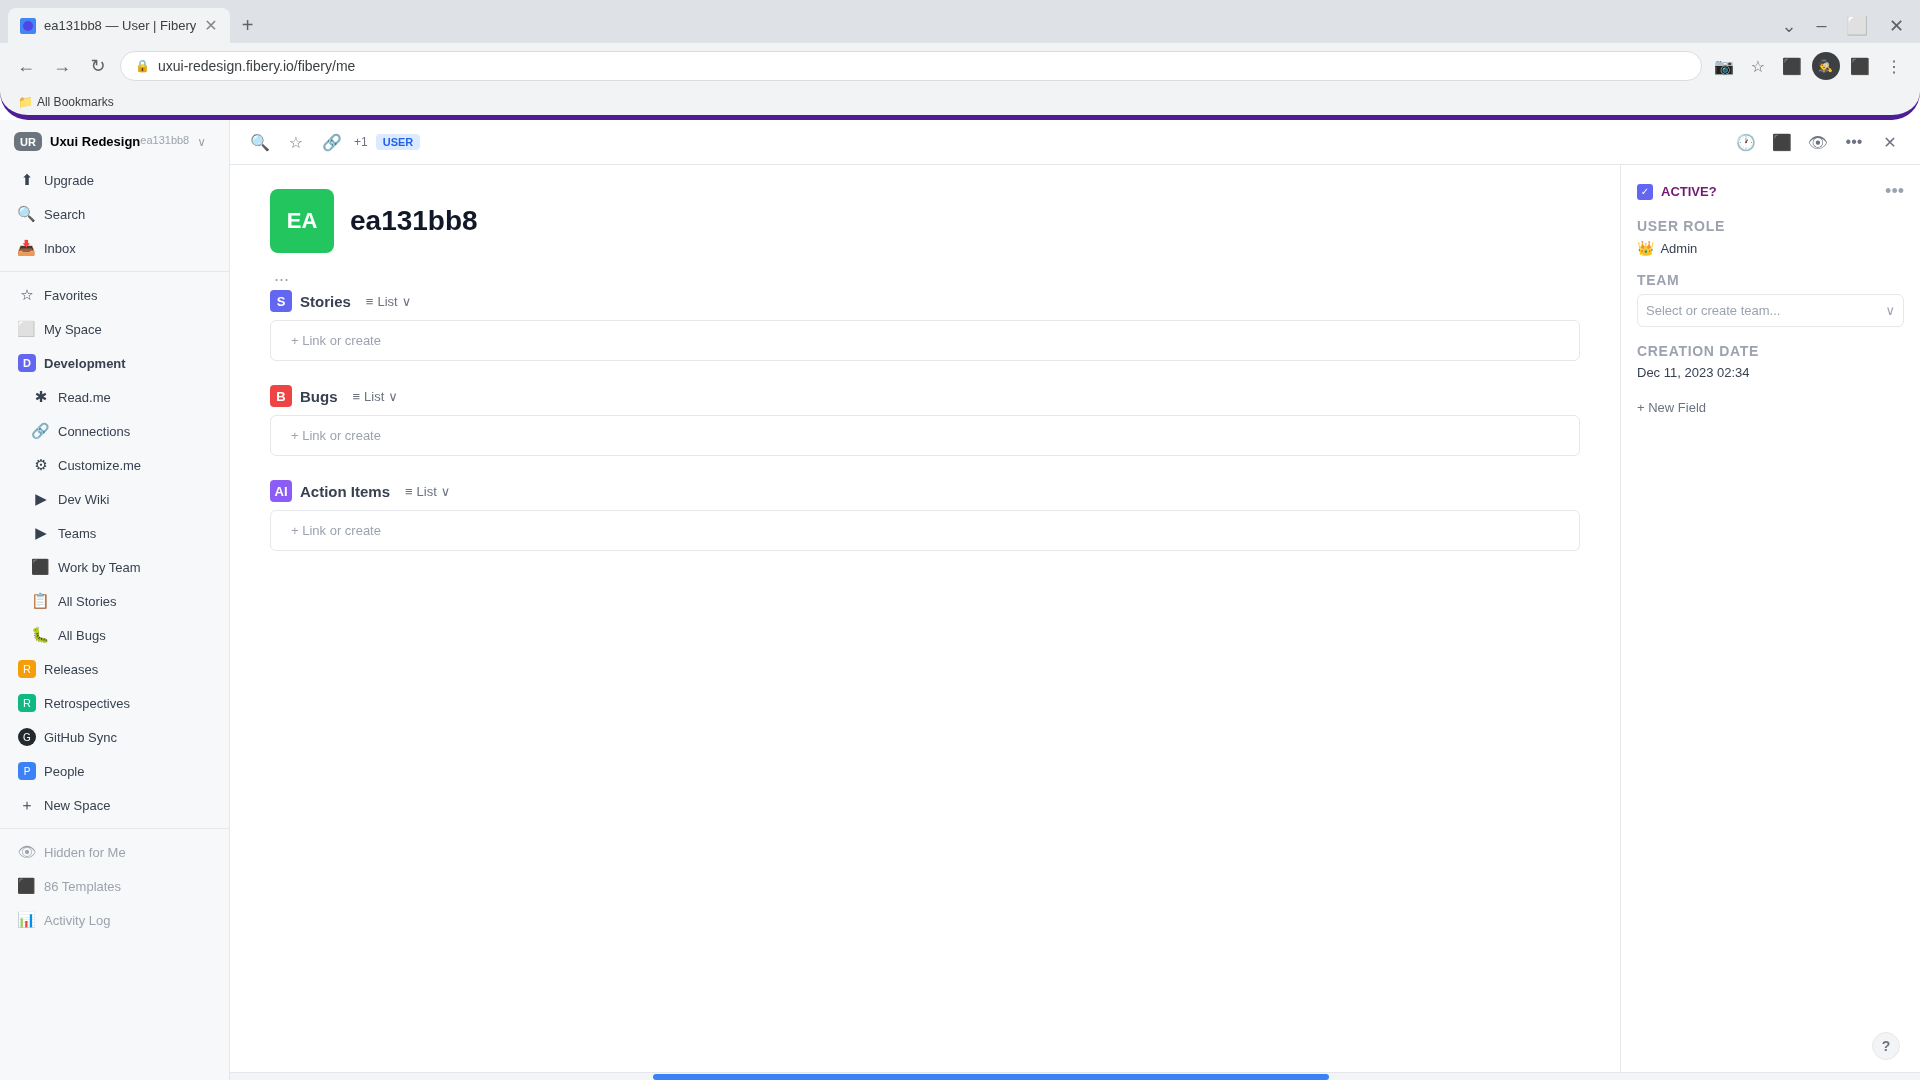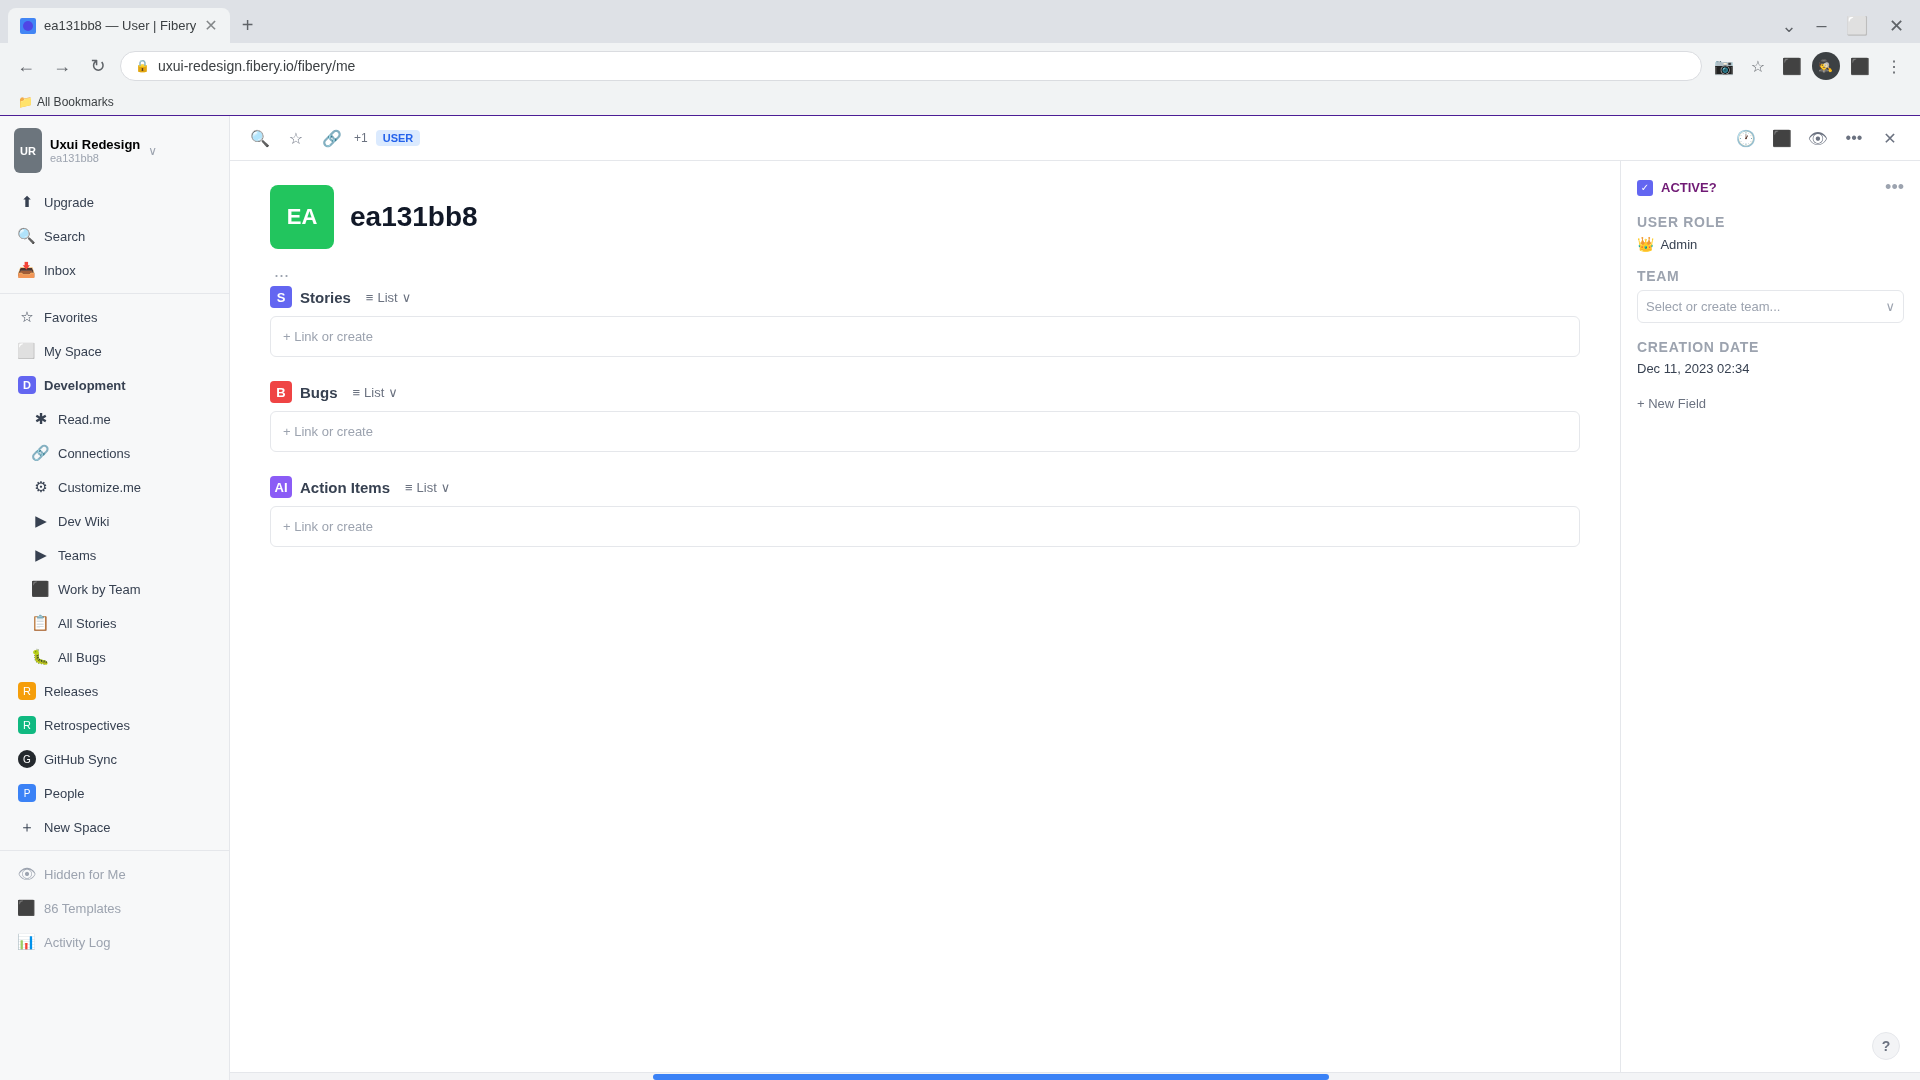--- a/index.html
+++ b/index.html
@@ -1,19 +1,19 @@
 <!DOCTYPE html>
 <html><head>
   <meta charset="utf-8">
   <style>
     * { box-sizing: border-box; margin: 0; padding: 0; }
     body { font-family: -apple-system, BlinkMacSystemFont, 'Segoe UI', sans-serif; font-size: 14px; background: #fff; display: flex; flex-direction: column; height: 100vh; overflow: hidden; }
 
     
-    .browser-chrome { background: #f1f3f4; border-bottom: 1px solid #4c1d95; }
+    .browser-chrome { background: #f1f3f4; border-bottom: 5px solid #4c1d95; border-radius: 28px; }
     .browser-tab-bar { display: flex; align-items: center; padding: 8px 8px 0; gap: 4px; background: #dee1e6; }
     .browser-tab { display: flex; align-items: center; gap: 8px; padding: 8px 12px; background: #f1f3f4; border-radius: 8px 8px 0 0; font-size: 13px; color: #3c4043; min-width: 180px; max-width: 240px; }
     .browser-tab .tab-favicon { width: 16px; height: 16px; background: #4285f4; border-radius: 2px; flex-shrink: 0; display: flex; align-items: center; justify-content: center; }
     .browser-tab .tab-title { flex: 1; overflow: hidden; text-overflow: ellipsis; white-space: nowrap; }
     .browser-tab .tab-close { opacity: 0.6; font-size: 16px; cursor: pointer; }
     .browser-tab-new { background: none; border: none; font-size: 20px; color: #5f6368; cursor: pointer; padding: 4px 8px; }
     .browser-controls { display: flex; align-items: center; gap: 8px; padding: 8px 12px; background: #f1f3f4; }
     .browser-nav-btn { background: none; border: none; cursor: pointer; color: #5f6368; font-size: 18px; width: 28px; height: 28px; display: flex; align-items: center; justify-content: center; border-radius: 50%; }
     .browser-address-bar { flex: 1; display: flex; align-items: center; background: #fff; border: 1px solid #dadce0; border-radius: 20px; padding: 6px 14px; gap: 8px; font-size: 14px; color: #3c4043; }
     .browser-address-bar .lock-icon { color: #5f6368; font-size: 12px; }
@@ -22,21 +22,21 @@
     .browser-incognito { background: #3c4043; color: #fff; border-radius: 50%; width: 28px; height: 28px; display: flex; align-items: center; justify-content: center; font-size: 12px; }
     .bookmarks-bar { display: flex; align-items: center; padding: 4px 12px; gap: 8px; font-size: 12px; color: #3c4043; }
     .bookmarks-bar .bookmark-item { display: flex; align-items: center; gap: 4px; cursor: pointer; padding: 2px 6px; border-radius: 4px; }
 
     
     .app-container { display: flex; flex: 1; overflow: hidden; }
 
     
     .sidebar { width: 230px; background: #f7f8f9; border-right: 1px solid #e5e7eb; display: flex; flex-direction: column; overflow-y: auto; flex-shrink: 0; }
     .sidebar-workspace { display: flex; align-items: center; padding: 12px 14px; gap: 8px; cursor: pointer; }
-    .workspace-avatar { width: 28px; height: 45px; background: #6c757d; border-radius: 6px; display: flex; align-items: center; justify-content: center; color: #fff; font-size: 11px; font-weight: 600; }
+    .workspace-avatar { width: 28px; height: 19px; background: #6c757d; border-radius: 6px; display: flex; align-items: center; justify-content: center; color: #fff; font-size: 11px; font-weight: 600; }
     .workspace-name { font-weight: 600; font-size: 13px; flex: 1; }
     .workspace-chevron { color: #9ca3af; font-size: 12px; }
     .sidebar-nav-item { display: flex; align-items: center; gap: 8px; padding: 7px 14px; cursor: pointer; color: #374151; font-size: 13px; border-radius: 4px; margin: 1px 4px; }
     .sidebar-nav-item .nav-icon { width: 18px; height: 18px; display: flex; align-items: center; justify-content: center; font-size: 15px; flex-shrink: 0; }
     .sidebar-divider { height: 1px; background: #e5e7eb; margin: 6px 0; }
     .indent-1 { padding-left: 28px; }
 
     
     .main-content { flex: 1; display: flex; flex-direction: column; overflow: hidden; }
 
@@ -56,21 +56,21 @@
 
     .section-block { margin-bottom: 24px; }
     .section-header { display: flex; align-items: center; gap: 8px; margin-bottom: 8px; }
     .section-icon { width: 22px; height: 22px; border-radius: 4px; display: flex; align-items: center; justify-content: center; font-size: 13px; font-weight: 700; color: #fff; flex-shrink: 0; }
     .section-icon.stories { background: #6366f1; }
     .section-icon.bugs { background: #ef4444; }
     .section-icon.action { background: #8b5cf6; }
     .section-title { font-size: 15px; font-weight: 600; color: #374151; }
     .section-view { display: flex; align-items: center; gap: 4px; color: #6b7280; font-size: 13px; cursor: pointer; padding: 2px 6px; border-radius: 4px; border: 1px solid transparent; }
     .section-content { border: 1px solid #e5e7eb; border-radius: 6px; padding: 8px 12px; min-height: 40px; }
-    .link-or-create { display: flex; align-items: center; gap: 6px; color: #9ca3af; font-size: 13px; cursor: pointer; padding: 4px 0; }
+    .link-or-create { display: flex; align-items: center; gap: 6px; color: #9ca3af; font-size: 13px; cursor: pointer; padding: 4px 0; margin-left: 8px; }
 
     
     .right-panel { width: 300px; border-left: 1px solid #e5e7eb; padding: 16px; overflow-y: auto; flex-shrink: 0; background: #fff; }
     .rp-active-row { display: flex; align-items: center; gap: 8px; margin-bottom: 16px; }
     .rp-checkbox { width: 16px; height: 16px; border: 2px solid #6366f1; background: #6366f1; border-radius: 3px; display: flex; align-items: center; justify-content: center; color: #fff; font-size: 10px; cursor: pointer; }
     .rp-active-label { font-size: 13px; font-weight: 600; color: #701a75; }
     .rp-menu-btn { margin-left: auto; background: none; border: none; cursor: pointer; color: #9ca3af; font-size: 18px; }
     .rp-field { margin-bottom: 16px; }
     .rp-field-label { font-size: 14px; font-weight: 600; color: #9ca3af; text-transform: uppercase; letter-spacing: 0.05em; margin-bottom: 6px; }
     .rp-field-value { font-size: 13px; color: #374151; display: flex; align-items: center; gap: 6px; }
@@ -134,21 +134,21 @@
   </div>
 </div>
 
 <div class="app-container">
 
   <div class="sidebar">
     <div class="sidebar-workspace">
       <div class="workspace-avatar">
         <span>UR</span>
       </div>
-      <div style="display:flex;flex-direction:column;">
+      <div style="display:flex;flex-direction:row;">
         <span class="workspace-name">Uxui Redesign</span>
         <span style="font-size:11px;color:#9ca3af">ea131bb8</span>
       </div>
       <span class="workspace-chevron">∨</span>
     </div>
 
     <div class="sidebar-nav-item">
       <span class="nav-icon">⬆</span>
       <span>Upgrade</span>
     </div>

